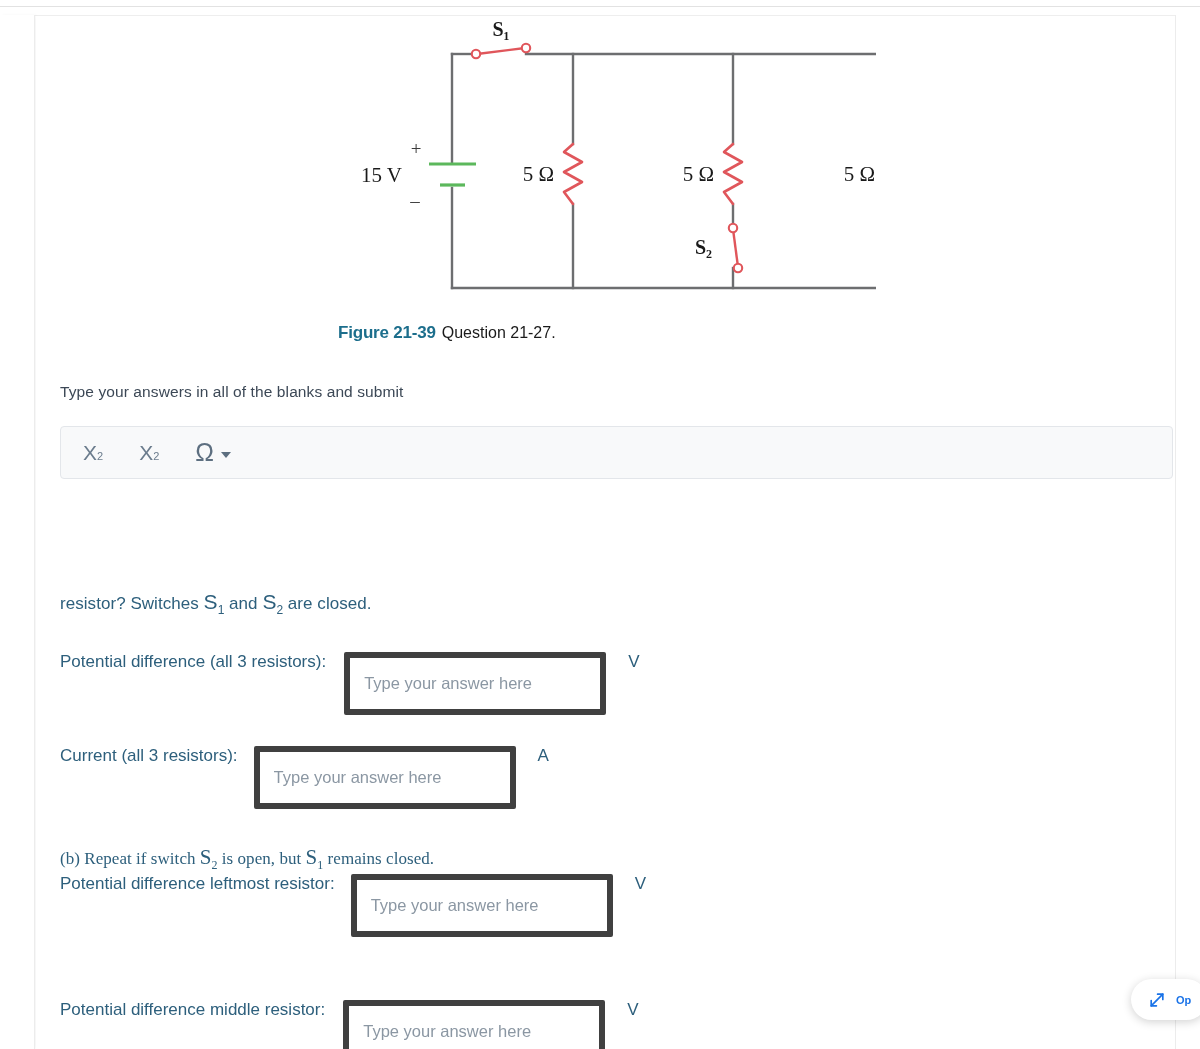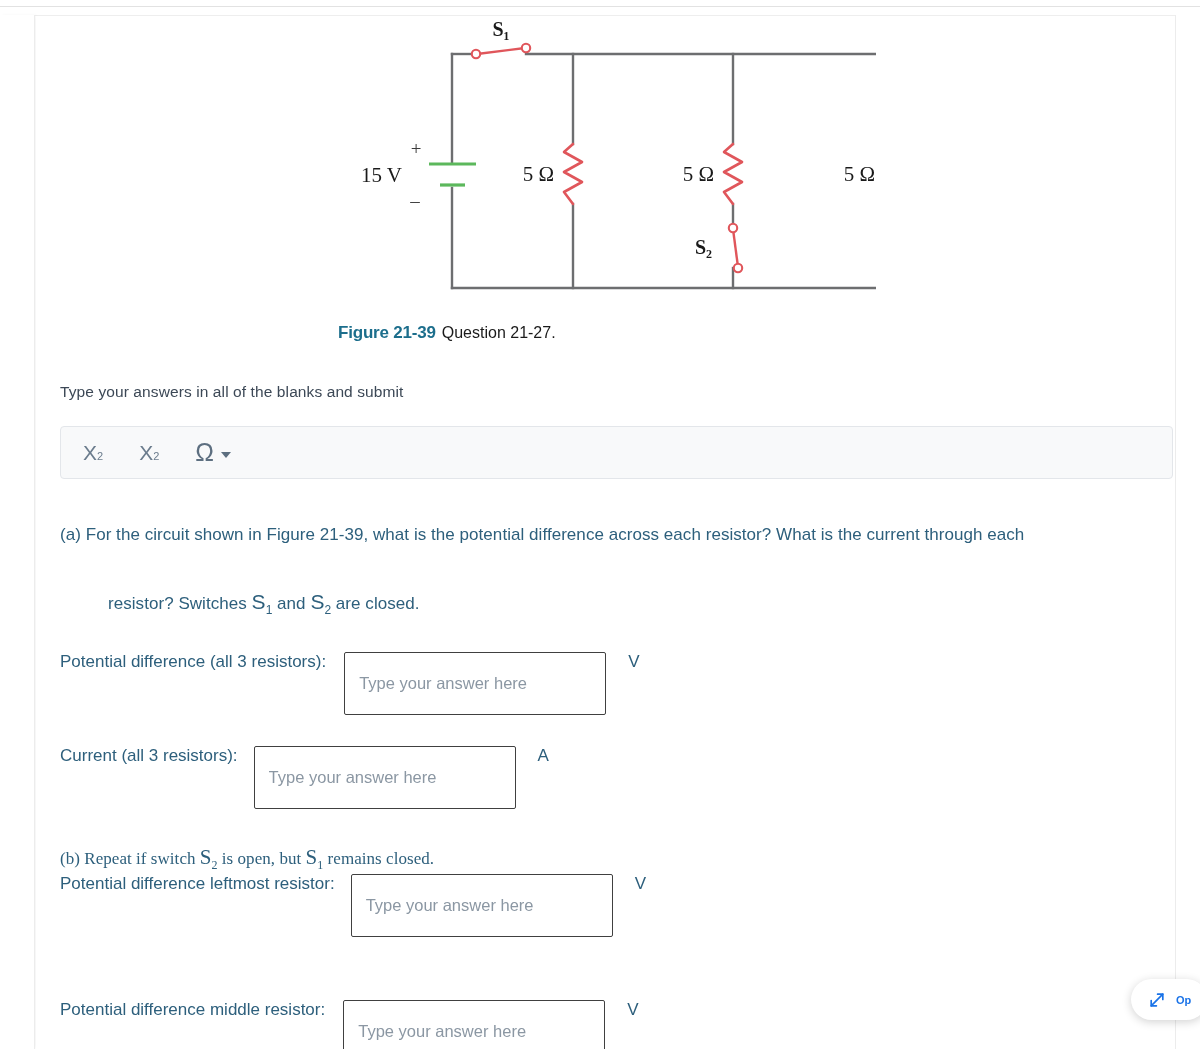--- a/index.html
+++ b/index.html
@@ -147,36 +147,36 @@
     line-height: 1.35;
     letter-spacing: 0.05px;
   }
   .qtext .var {
     font-size: 21px;
     letter-spacing: 0;
   }
   .qtext .var sub { font-size: 12px; }
 
   #qa-line1 { left: 24px; top: 508px; width: 1090px; }
-  #qa-line2 { left: 24px; top: 572px; width: 700px; margin-left: 48px; }
+  #qa-line2 { left: 24px; top: 572px; width: 700px; }
   #qb-line  { left: 24px; top: 827px; width: 700px; font-family: Liberation Serif, serif; }
 
   
   .ans-row {
     position: absolute;
     display: flex;
     align-items: flex-start;
   }
   .ans-label {
     font-size: 17px;
     color: #2d5f7c;
     white-space: nowrap;
   }
   .ans-input {
-    border: 1px solid #404040;
+    border: 6px solid #404040;
     border-radius: 2px;
     background: #ffffff;
     font-family: "Liberation Sans", sans-serif;
     font-size: 16.5px;
     color: #7b8794;
     padding: 16px 14px;
     outline: none;
   }
   .ans-input::placeholder { color: #8b97a3; opacity: 1; }
   .ans-unit {
@@ -313,21 +313,20 @@
       <span class="tb-btn">
           <span>X</span>
           <sup>2</sup>
         </span>
       <span class="tb-btn tb-omega">
         <span>Ω</span>
         <span class="caret"></span>
       </span>
     </div>
 
-    <div class="qtext" id="qa-line1">(a) For the circuit shown in Figure 21-39, what is the potential difference across each resistor? What is the current through each</div>
 
     <div class="qtext" id="qa-line2"><span>resistor? Switches </span><span class="var"><span>S</span><sub>1</sub></span><span> and </span><span class="var"><span>S</span><sub>2</sub></span><span> are closed.</span>
     </div>
 
     <div class="ans-row" id="row-pd-all">
       <span class="ans-label">Potential difference (all 3 resistors):</span>
       <input class="ans-input" type="text" placeholder="Type your answer here" style="">
       <span class="ans-unit">V</span>
     </div>
 

